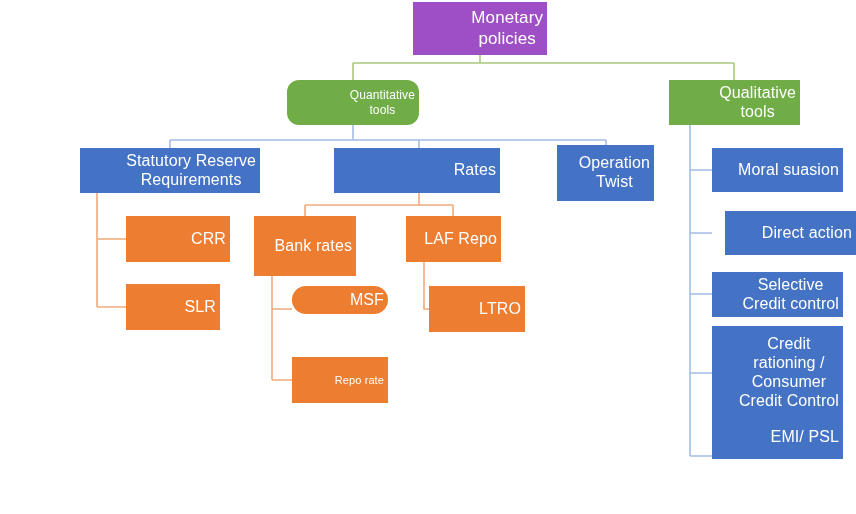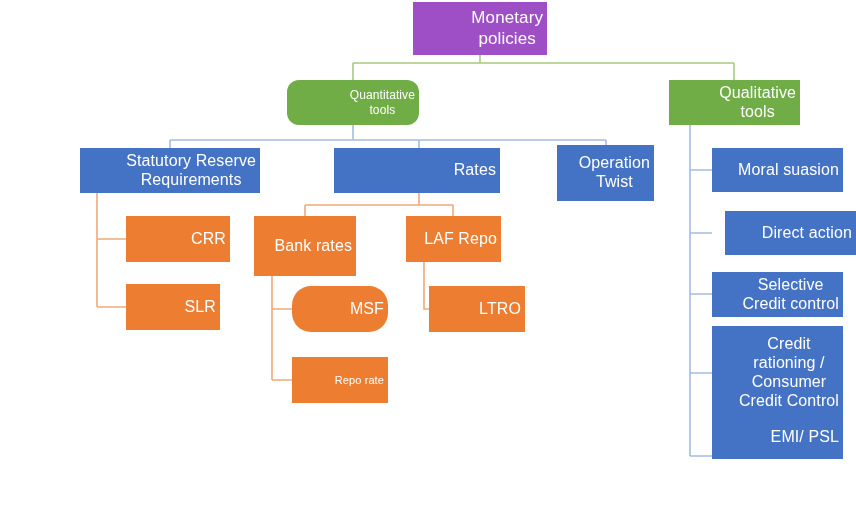--- a/index.html
+++ b/index.html
@@ -67,21 +67,21 @@
 tools</span></div>
       <div class="node blue" style="left: 80px; top: 148px; width: 180px; height: 45px; font-size: 16px;"><span>Statutory Reserve
 Requirements</span></div>
       <div class="node blue" style="left: 334px; top: 148px; width: 166px; height: 45px; font-size: 16px;"><span>Rates</span></div>
       <div class="node blue" style="left: 557px; top: 145px; width: 97px; height: 56px; font-size: 16px;"><span>Operation
 Twist</span></div>
       <div class="node orange" style="left: 126px; top: 216px; width: 104px; height: 46px; font-size: 16px;"><span>CRR</span></div>
       <div class="node orange" style="left: 126px; top: 284px; width: 94px; height: 46px; font-size: 16px; padding-left: 16px;"><span>SLR</span></div>
       <div class="node orange" style="left: 254px; top: 216px; width: 102px; height: 60px; font-size: 16px;"><span>Bank rates</span></div>
       <div class="node orange" style="left: 406px; top: 216px; width: 95px; height: 46px; font-size: 16px;"><span>LAF Repo</span></div>
-      <div class="node orange" style="left: 292px; top: 286px; width: 96px; height: 46px; font-size: 16px; border-radius: 19px;"><span>MSF</span></div>
+      <div class="node orange" style="left: 292px; top: 286px; width: 96px; height: 28px; font-size: 16px; border-radius: 19px;"><span>MSF</span></div>
       <div class="node orange" style="left: 429px; top: 286px; width: 96px; height: 46px; font-size: 16px;"><span>LTRO</span></div>
       <div class="node orange" style="left: 292px; top: 357px; width: 96px; height: 46px; font-size: 11px;"><span>Repo rate</span></div>
       <div class="node blue" style="left: 712px; top: 148px; width: 131px; height: 44px; font-size: 16px;"><span>Moral suasion</span></div>
       <div class="node blue" style="left: 712px; top: 211px; width: 131px; height: 44px; font-size: 16px; margin-left: 13px;"><span>Direct action</span></div>
       <div class="node blue" style="left: 712px; top: 272px; width: 131px; height: 45px; font-size: 16px;"><span>Selective
 Credit control</span></div>
       <div class="node blue" style="left: 712px; top: 326px; width: 131px; height: 94px; font-size: 16px;"><span>Credit
 rationing /
 Consumer
 Credit Control</span></div>

